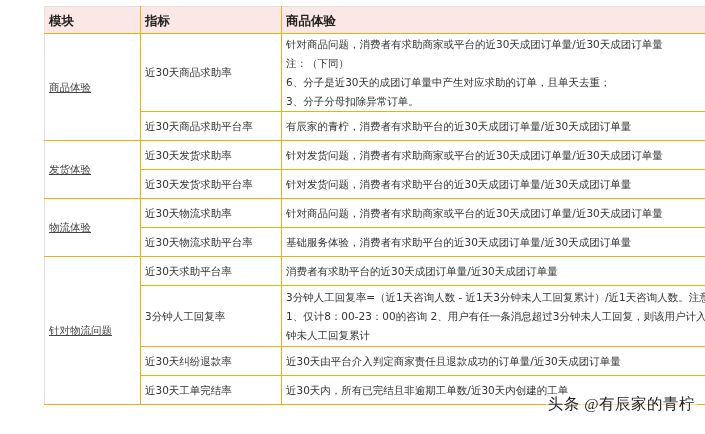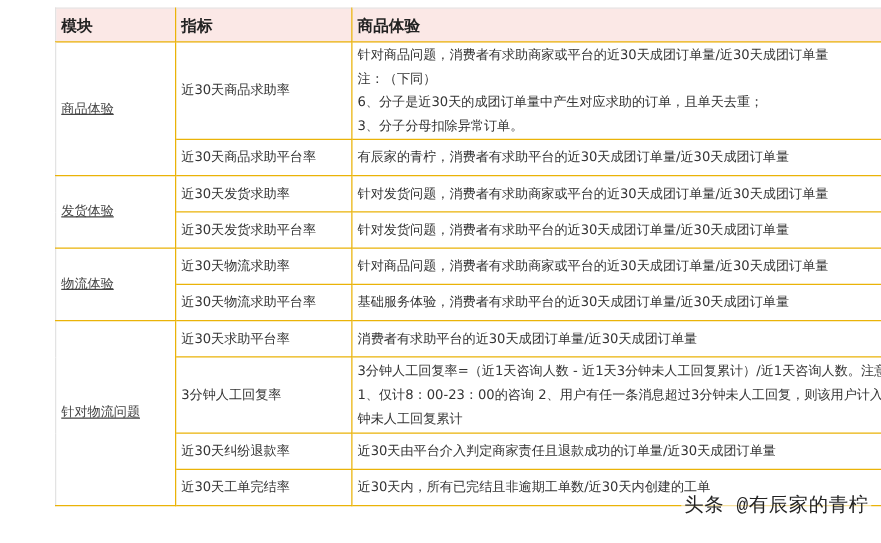--- a/index.html
+++ b/index.html
@@ -15,21 +15,21 @@
          height:26px; border-top:1px solid #e6e0df; }
   table.metrics th:first-child, table.metrics td.module { border-left:1px solid #e3e3e3; }
   td.module { color:#444;text-decoration:underline; }
   td.desc { color:#333; }
   td.desc p { margin:0; line-height:19px; }
   .r30 { height:29px; }
   .r-tall1 { height:78px; }
   .r-tall2 { height:61px; }
   .watermark { position:absolute; right:8px; top:394px; font-size:15.5px; color:#222222;
          background:rgba(255,255,255,0.6); padding:0 2px; letter-spacing:0.5px;
-         font-family:Liberation Mono, monospace; }
+         font-family:Liberation Serif, serif; }
 </style>
 </head>
 <body>
 
 <table class="metrics">
   <colgroup>
       <col class="c1">
       <col class="c2">
       <col class="c3">
     </colgroup>

